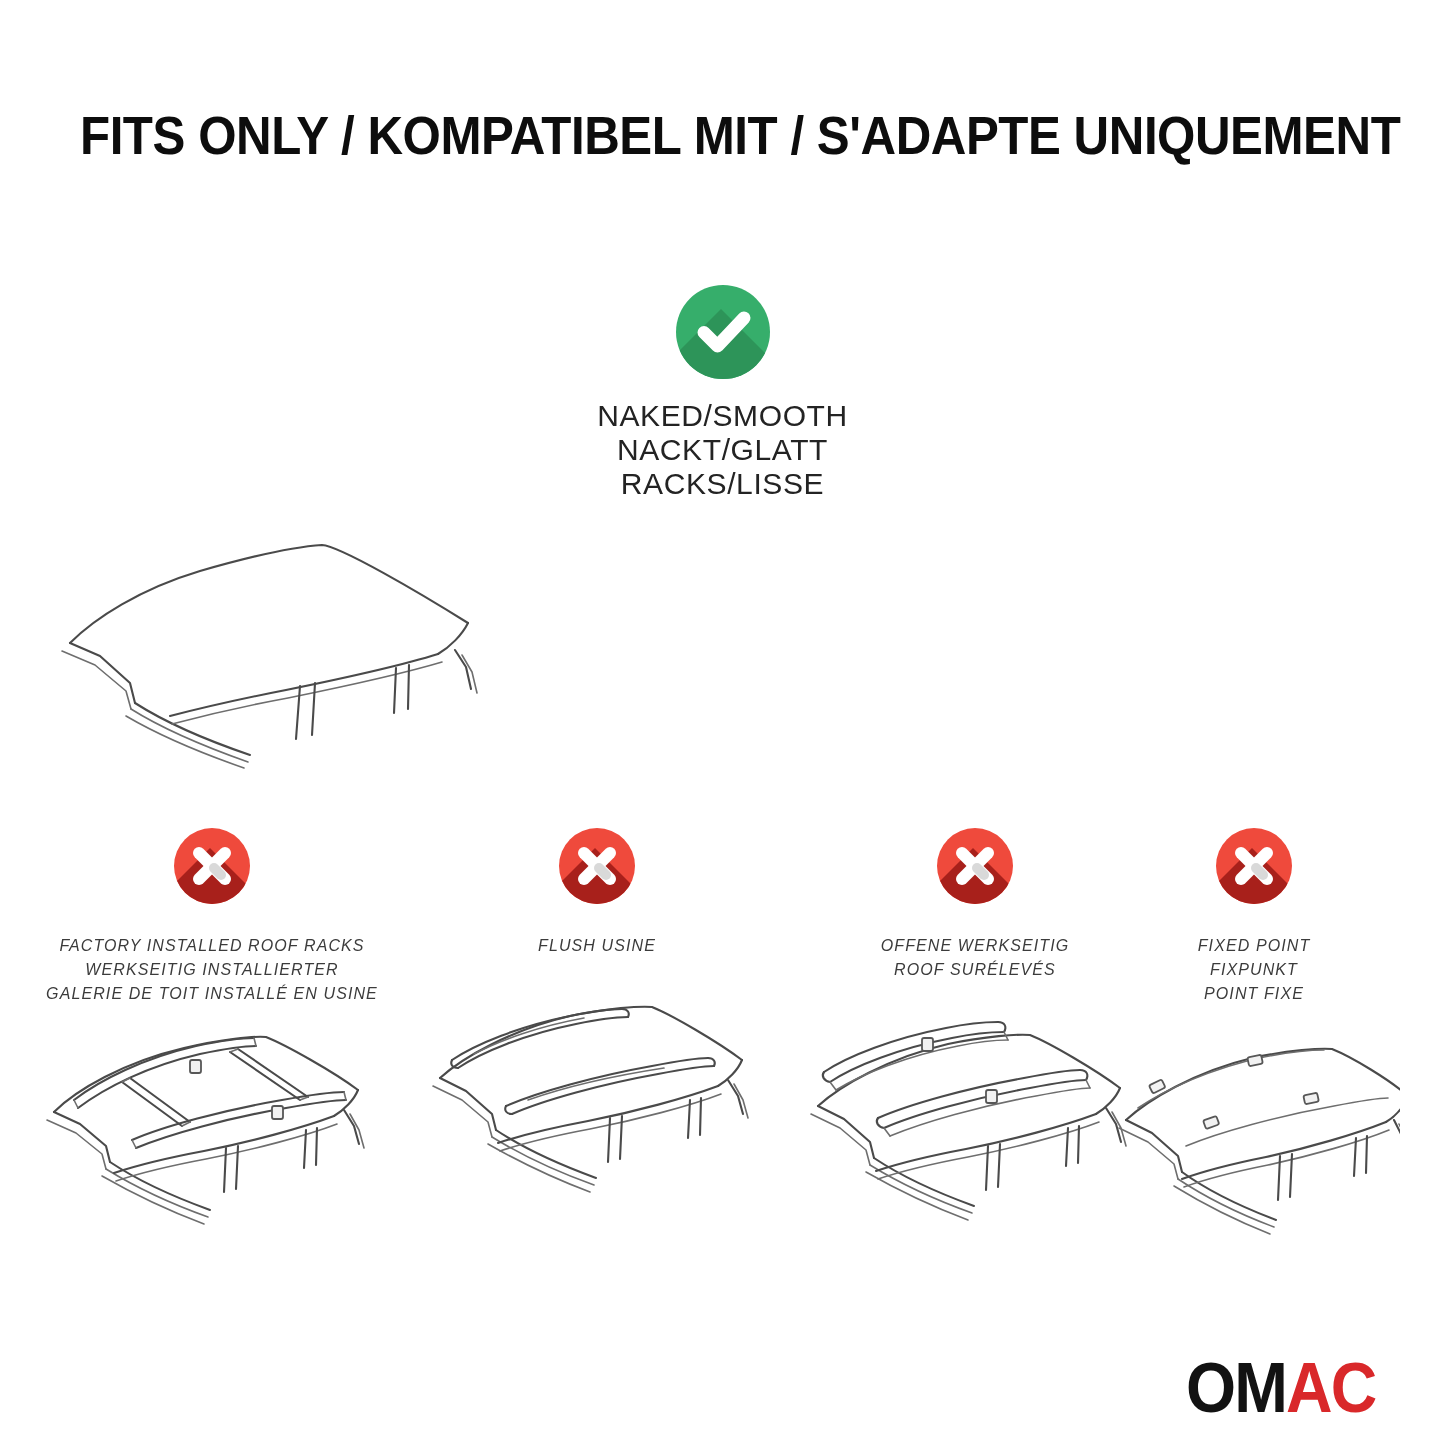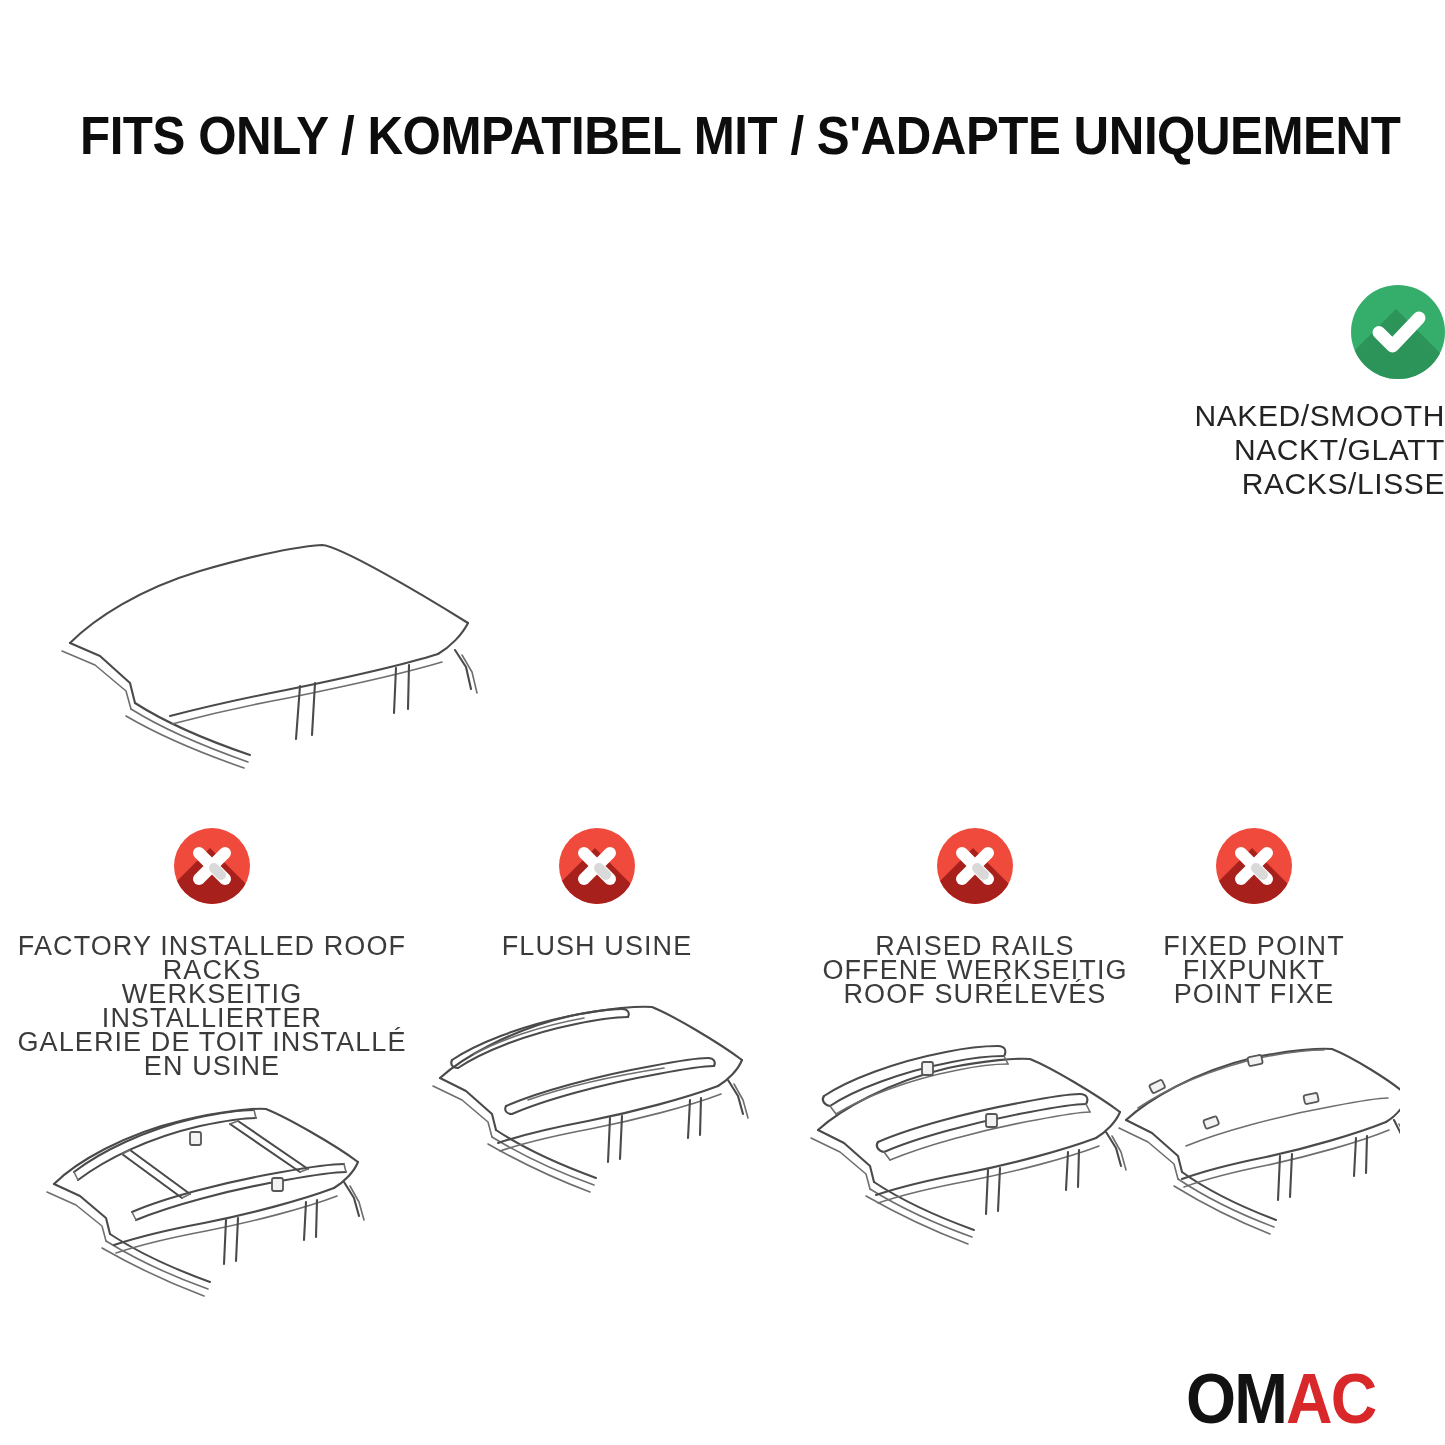--- a/index.html
+++ b/index.html
@@ -28,21 +28,21 @@
     transform: scaleX(0.93);
     transform-origin: left center;
     white-space: nowrap;
   }
 
   
   .top-block {
     position: absolute;
     left: 0; top: 285px;
     width: 1445px;
-    text-align: right;
+    text-align: center;
   }
   .badge-wrap {
     position: relative;
     display: inline-block;
     width: 94px; height: 94px;
   }
   .badge-wrap.small { width: 76px; height: 76px; }
 
   .badge-circle {
     position: absolute;
@@ -84,38 +84,38 @@
     width: 1445px;
     height: 420px;
   }
   .col {
     position: absolute;
     top: 0;
     text-align: center;
   }
   .col-badge { height: 106px; }
   .col-labels {
-    font-size: 27px;
+    font-size: 16px;
     line-height: 24px;
     letter-spacing: 1.1px;
     color: #3b3b3b;
     font-weight: 400;
+    font-style: italic;
   }
   .col-art {
     margin-top: 14px;
   }
 
   
   .logo {
     position: absolute;
     left: 1186px;
     top: 1352px;
     width: 236px;
     height: 72px;
-    margin-top: 11px;
   }
   .logo-text {
     font-size: 70px;
     font-weight: 700;
     letter-spacing: -2px;
     line-height: 72px;
     transform: scaleX(0.92);
     transform-origin: left center;
     white-space: nowrap;
   }
@@ -302,21 +302,20 @@
           <div class="badge-shadow"></div>
           <svg class="glyph" viewBox="0 0 76 76">
             <path d="M25 25 L51 51" stroke="#ffffff" stroke-width="12" stroke-linecap="round" fill="none"></path>
             <path d="M51 25 L25 51" stroke="#ffffff" stroke-width="12" stroke-linecap="round" fill="none"></path>
             <path d="M40 40 L47 47" stroke="#d9d9d9" stroke-width="10" stroke-linecap="round" fill="none"></path>
           </svg>
         </div>
       </div>
     </div>
     <div class="col-labels">
-      <div>RAISED RAILS</div>
       <div>OFFENE WERKSEITIG</div>
       <div>ROOF SURÉLEVÉS</div>
     </div>
     <div class="col-art" style="margin-top:38px;">
       <svg width="370" height="215" viewBox="0 0 370 215">
         <path class="ln-face" d="M28 86 L58 56 L140 26 L228 18 L316 60 L306 88 L190 110 L98 120 Z"></path>
         <path class="ln" d="M28 86 C 50 66, 98 38, 158 24 C 196 16, 228 14, 240 15 C 260 23, 306 50, 330 68"></path>
         <path class="ln" d="M330 68 C 326 78, 316 88, 306 94"></path>
         <path class="ln" d="M28 86 L54 99 L80 122 L84 138"></path>
         <path class="ln-thin" d="M21 94 L50 108 L76 130 L80 145"></path>

